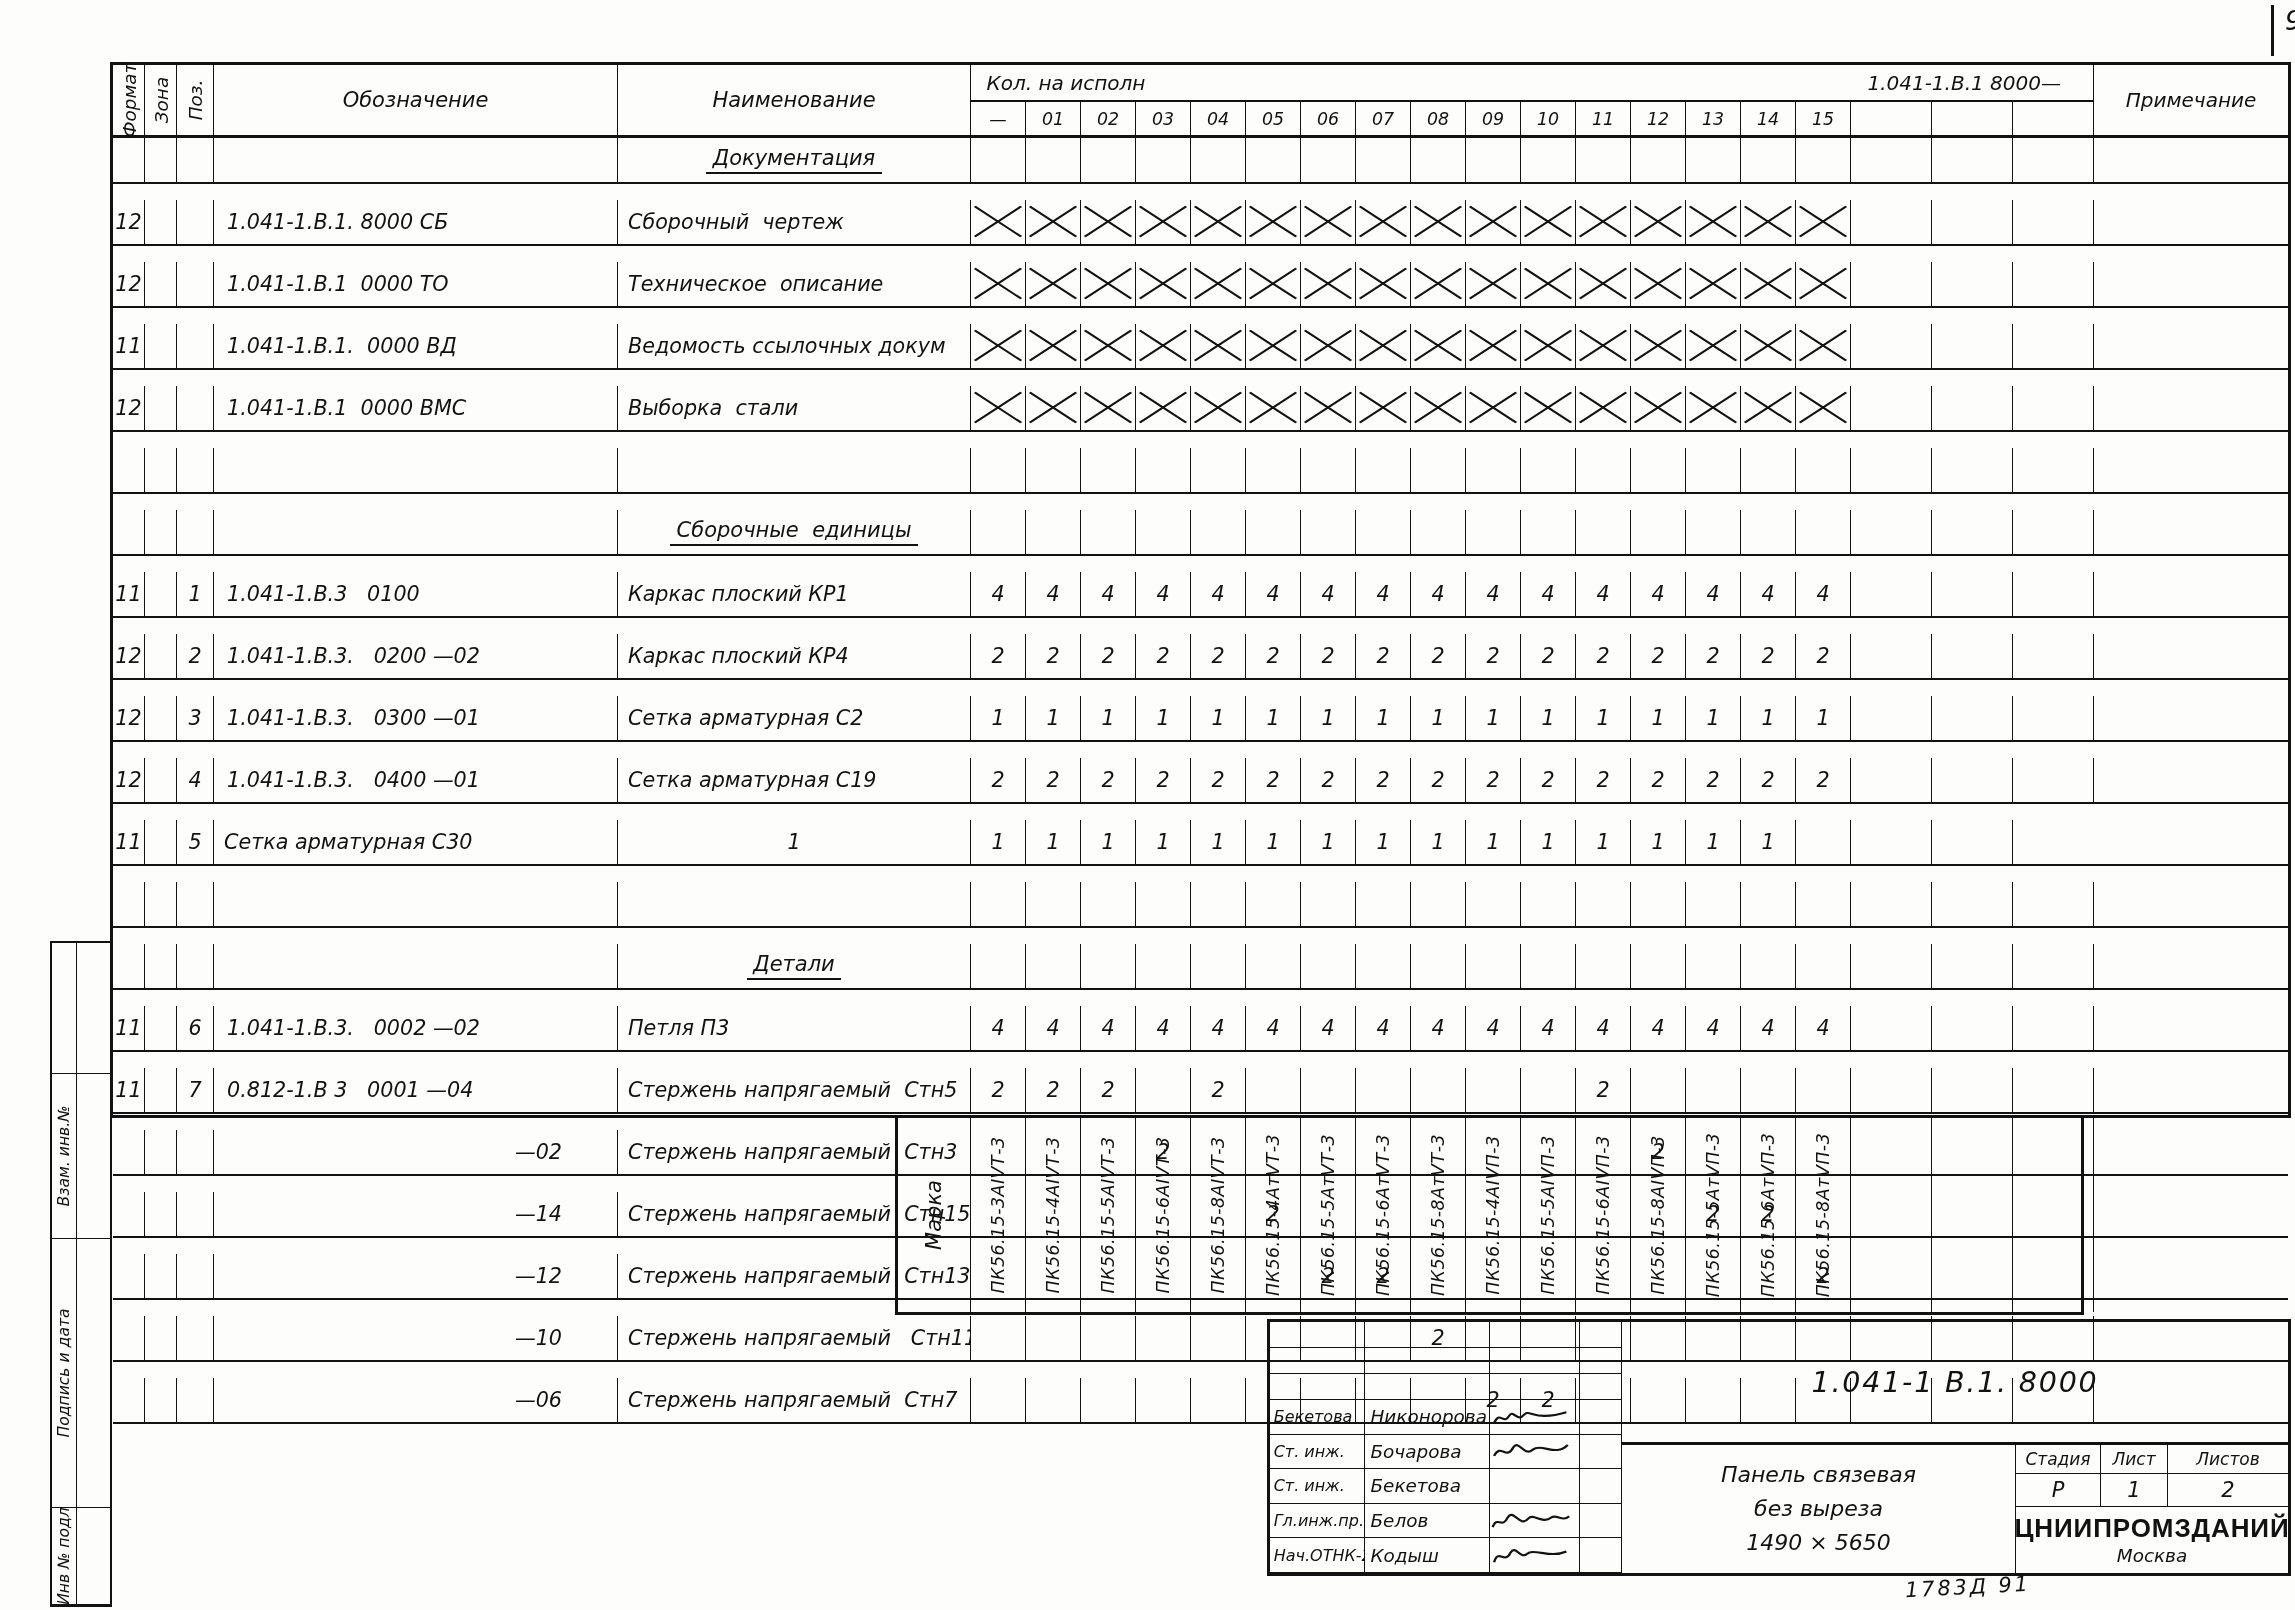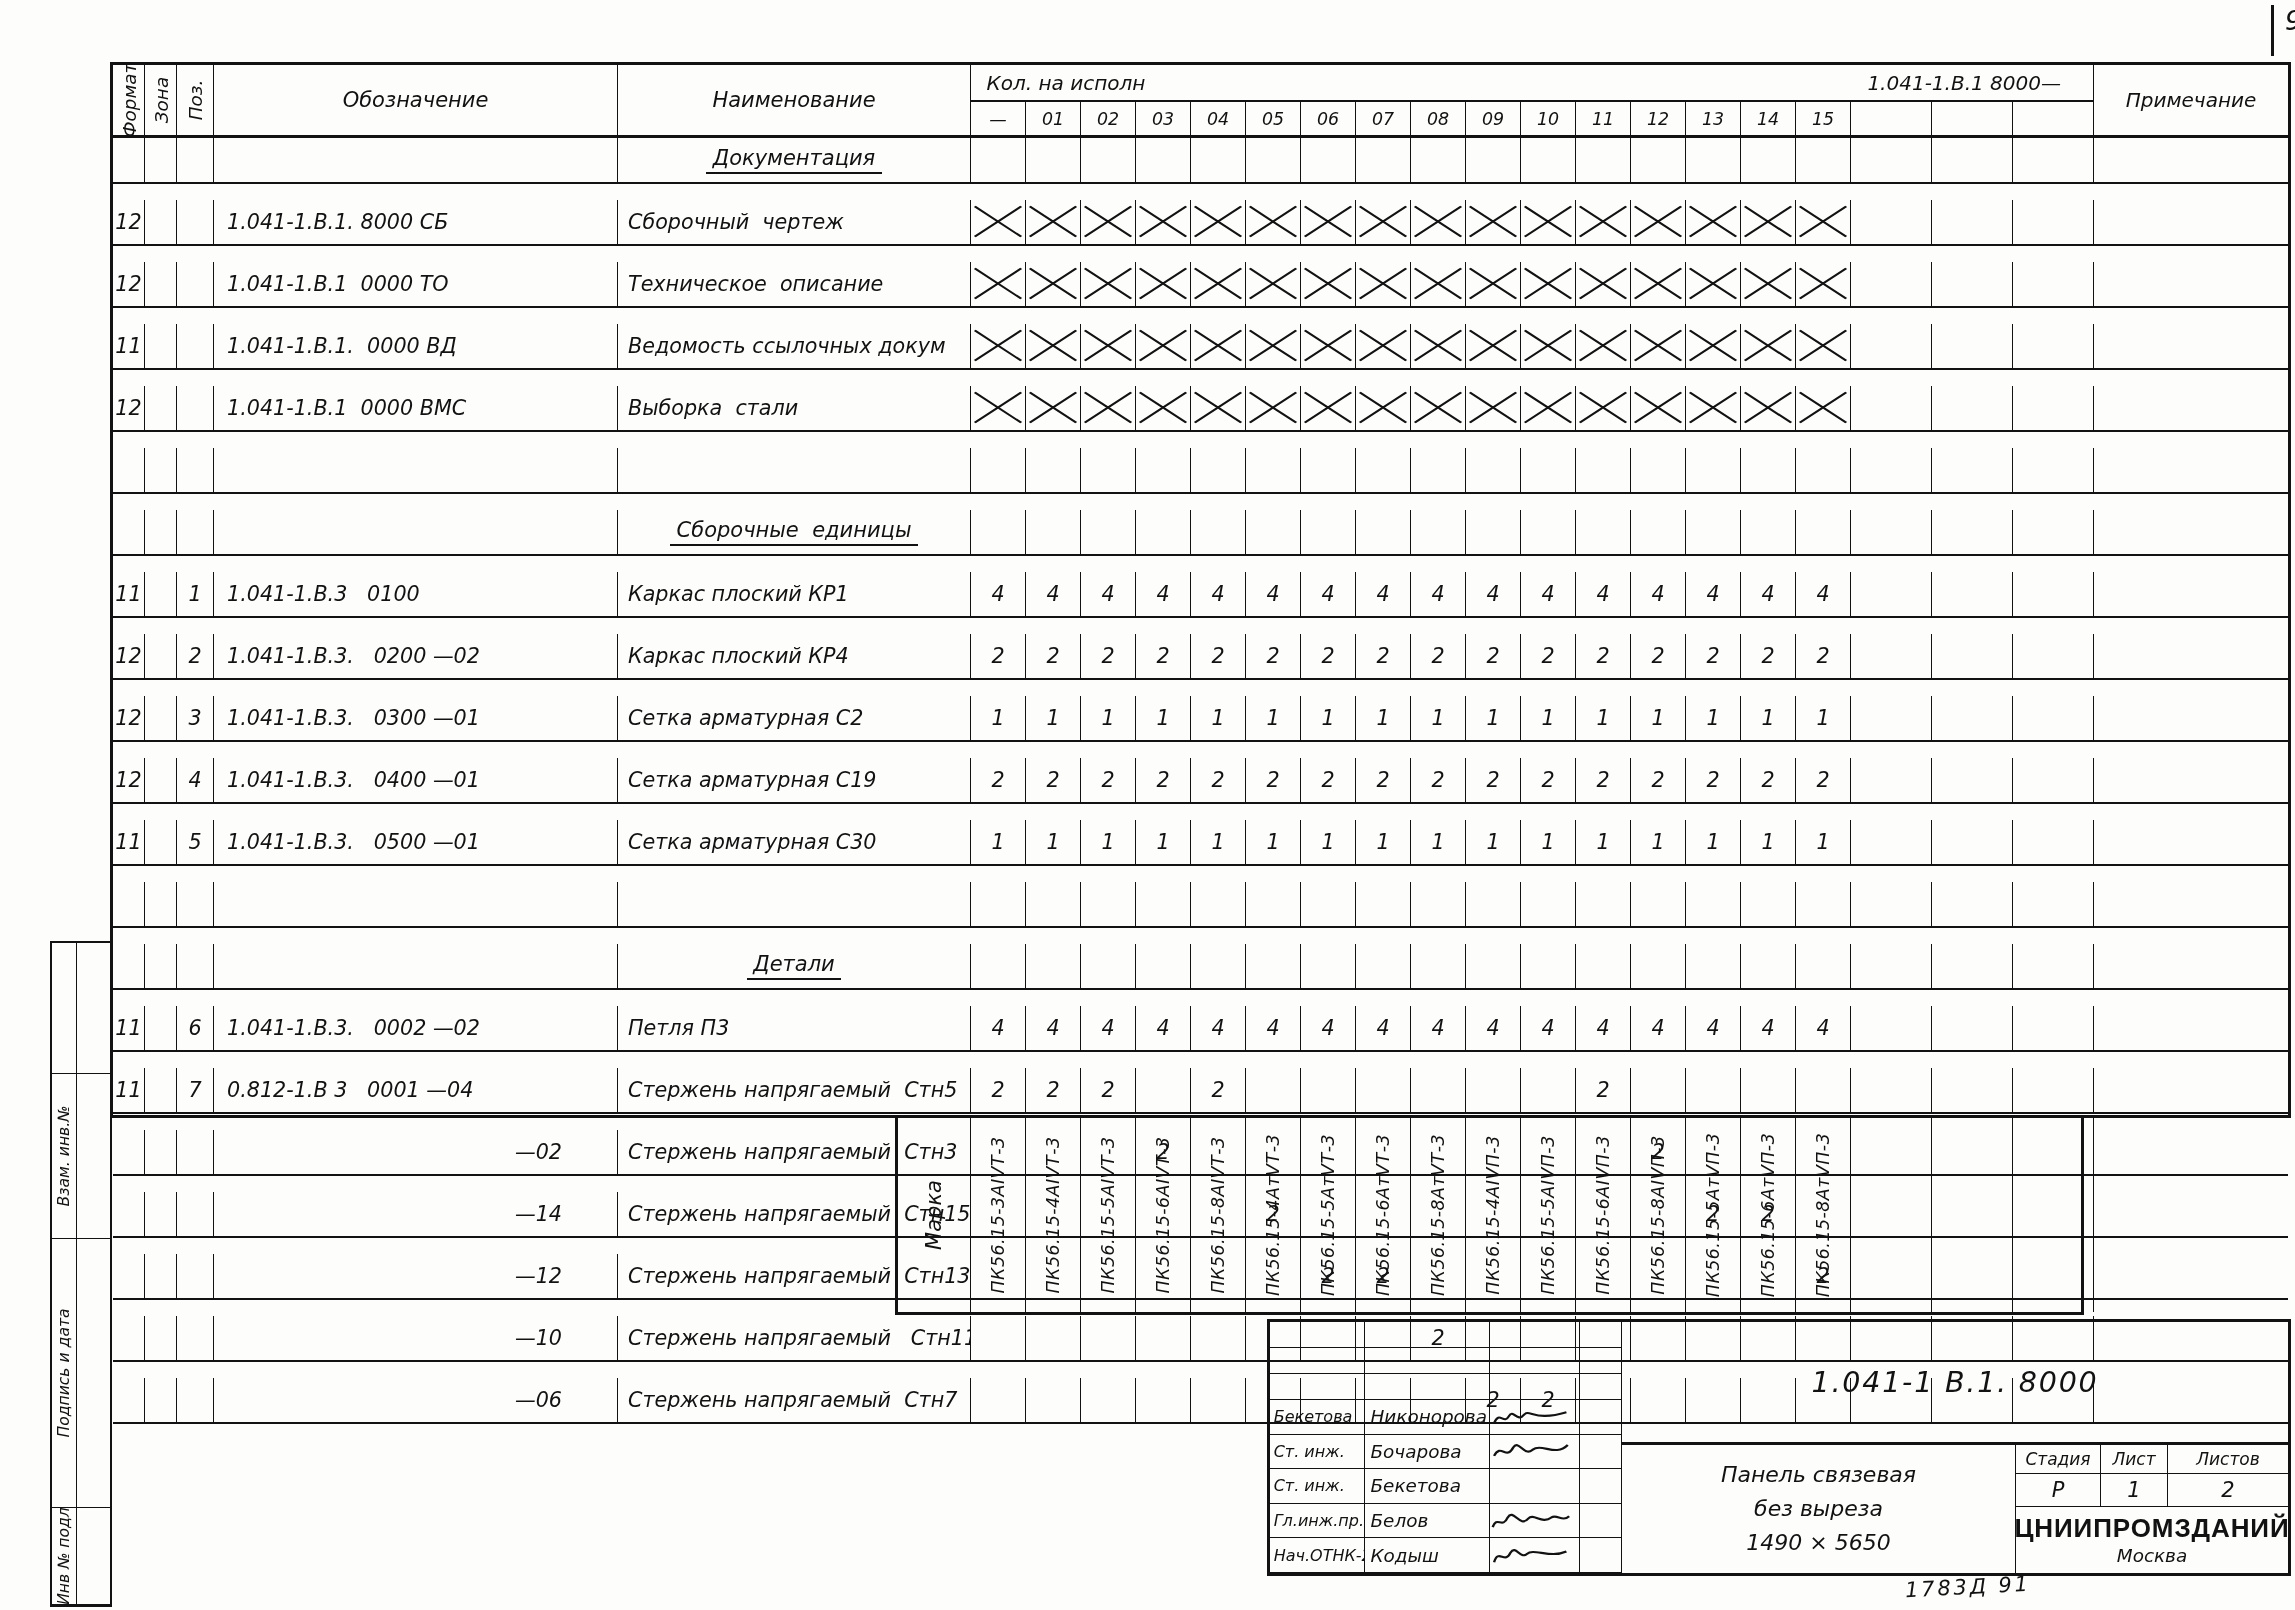--- a/index.html
+++ b/index.html
@@ -689,21 +689,20 @@
           <div class="cell c-q">2</div>
           <div class="cell c-e"></div>
           <div class="cell c-e"></div>
           <div class="cell c-e"></div>
           <div class="cell c-note"></div>
         </div>
         <div class="row">
           <div class="cell c-fmt">11</div>
           <div class="cell c-zone"></div>
           <div class="cell c-pos">5</div>
-          <div class="cell c-des">1.041-1.В.3.   0500 —01</div>
           <div class="cell c-name">Сетка арматурная С30</div>
           <div class="cell c-q">1</div>
           <div class="cell c-q">1</div>
           <div class="cell c-q">1</div>
           <div class="cell c-q">1</div>
           <div class="cell c-q">1</div>
           <div class="cell c-q">1</div>
           <div class="cell c-q">1</div>
           <div class="cell c-q">1</div>
           <div class="cell c-q">1</div>

